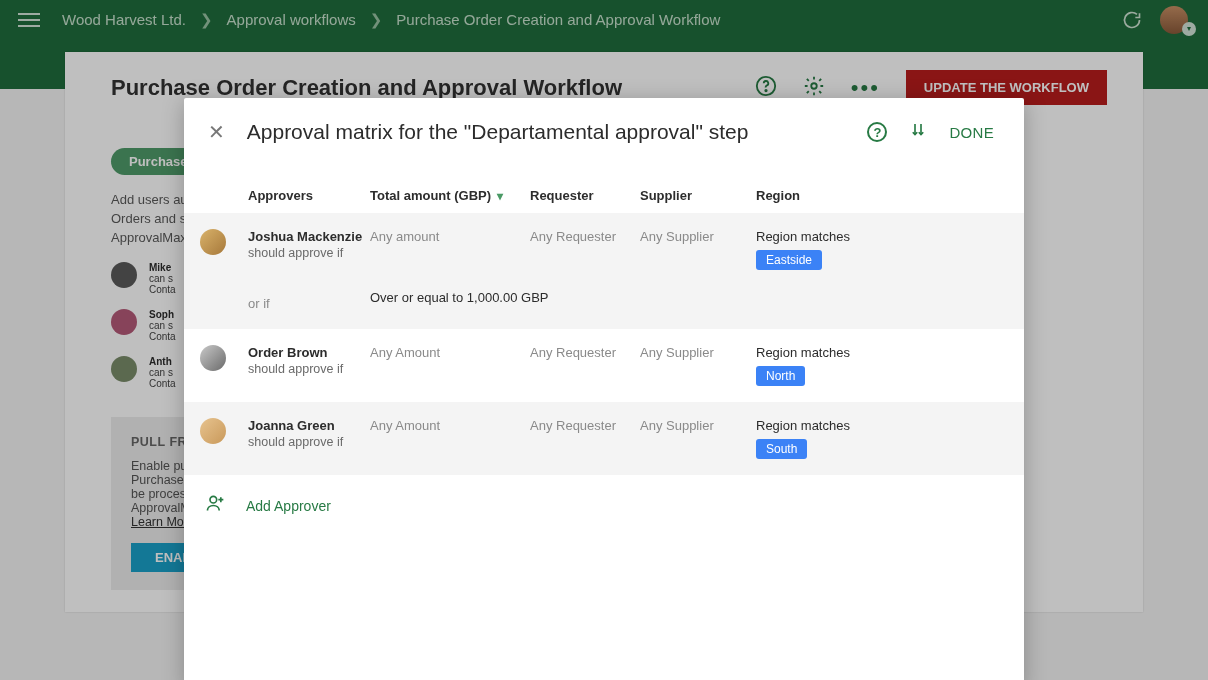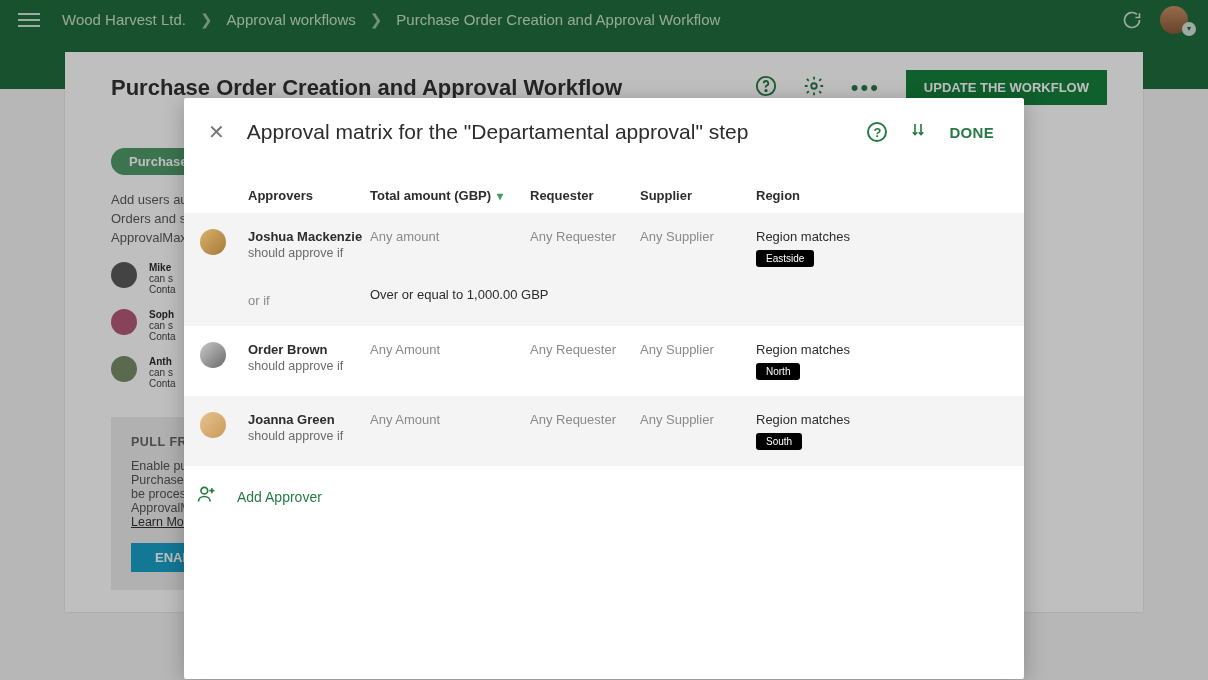--- a/index.html
+++ b/index.html
@@ -84,21 +84,21 @@
     flex: 1;
   }
   .header-icons {
     display: flex;
     align-items: center;
     gap: 26px;
     color: #277a44;
   }
   .header-icons .ic { cursor: pointer; }
   .update-btn {
-    background: #15803d;
+    background: #b91c1c;
     color: #fff;
     padding: 10px 18px;
     font-size: 13px;
     font-weight: 600;
     cursor: pointer;
     border: none;
   }
 
   
   .under {
@@ -195,21 +195,21 @@
     align-items:center;
     gap: 22px;
   }
   .help-circ {
     width:20px;height:20px;border:2px solid #277a44;border-radius:50%;
     color:#277a44;display:flex;align-items:center;justify-content:center;
     font-size:13px;font-weight:700;cursor:pointer;
   }
   .sort-ic { color:#277a44; cursor:pointer; font-size:16px; letter-spacing:-2px; }
   .done-btn {
-    color:#277a44; font-weight:700; font-size:15px;
+    color:#277a44; font-weight:400; font-size:15px;
     background:none;border:none;cursor:pointer;
     letter-spacing: 0.3px;
   }
 
   .matrix {
     margin-top: 22px;
   }
   .mhead, .mrow {
     display:grid;
     grid-template-columns: 48px 122px 160px 110px 116px 200px;
@@ -230,42 +230,42 @@
     width:26px;height:26px;border-radius:50%;
     background:#999;
     grid-row: span 2;
   }
   .mrow .av1{background:linear-gradient(135deg,#d9b26a,#a6783a);}
   .mrow .av2{background:linear-gradient(135deg,#c9c9c9,#6a6a6a);}
   .mrow .av3{background:linear-gradient(135deg,#e7c38f,#c9995a);}
   .region-lbl { color:#2c2c2c; font-weight:500; }
   .tag {
     display:inline-block;
-    background:#000000;
+    background:#3b82f6;
     color:#fff;
     border-radius:3px;
     padding: 3px 10px;
-    font-size:10px;
+    font-size:12px;
     margin-top:6px;
   }
   .orif-row {
     display:grid;
     grid-template-columns: 48px 122px 380px;
     padding: 4px 0 18px 16px;
     background:#f4f4f4;
     font-size:13px;
   }
   .orif-row .muted{color:#8a8a8a;margin-top:6px;}
   .orif-row .val{color:#2c2c2c;}
 
   .add-row {
     display:flex;
     align-items:center;
     gap: 18px;
-    padding: 18px 0 0 9px;
+    padding: 18px 0 0 18px;
     font-size: 14px;
     color:#277a44;
     font-weight:500;
     cursor:pointer;
   }
   .add-row .aic {
     color:#277a44;
     font-size:18px;
     width:26px; text-align:center;
   }

